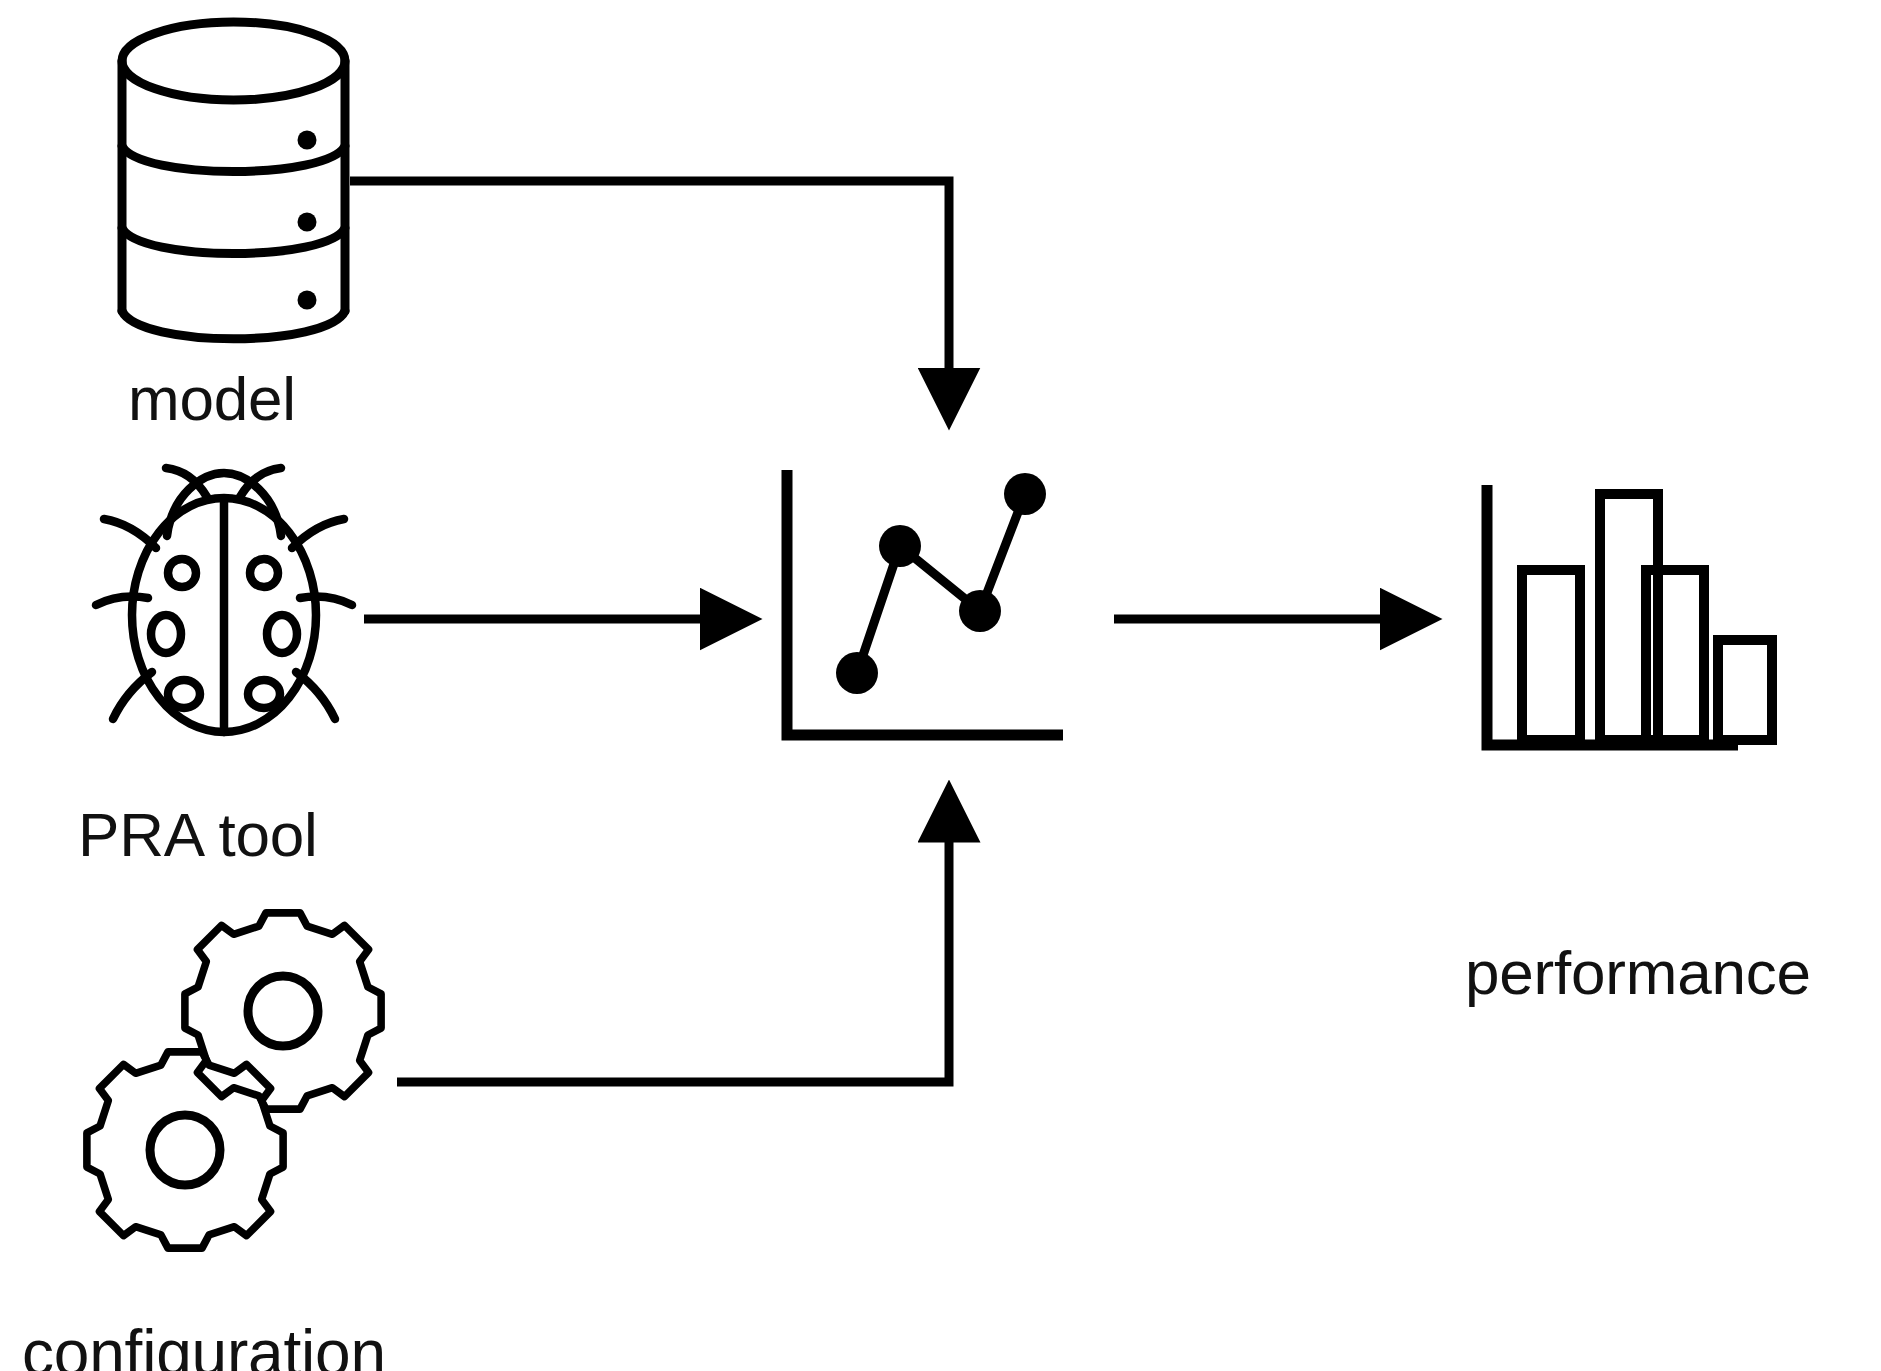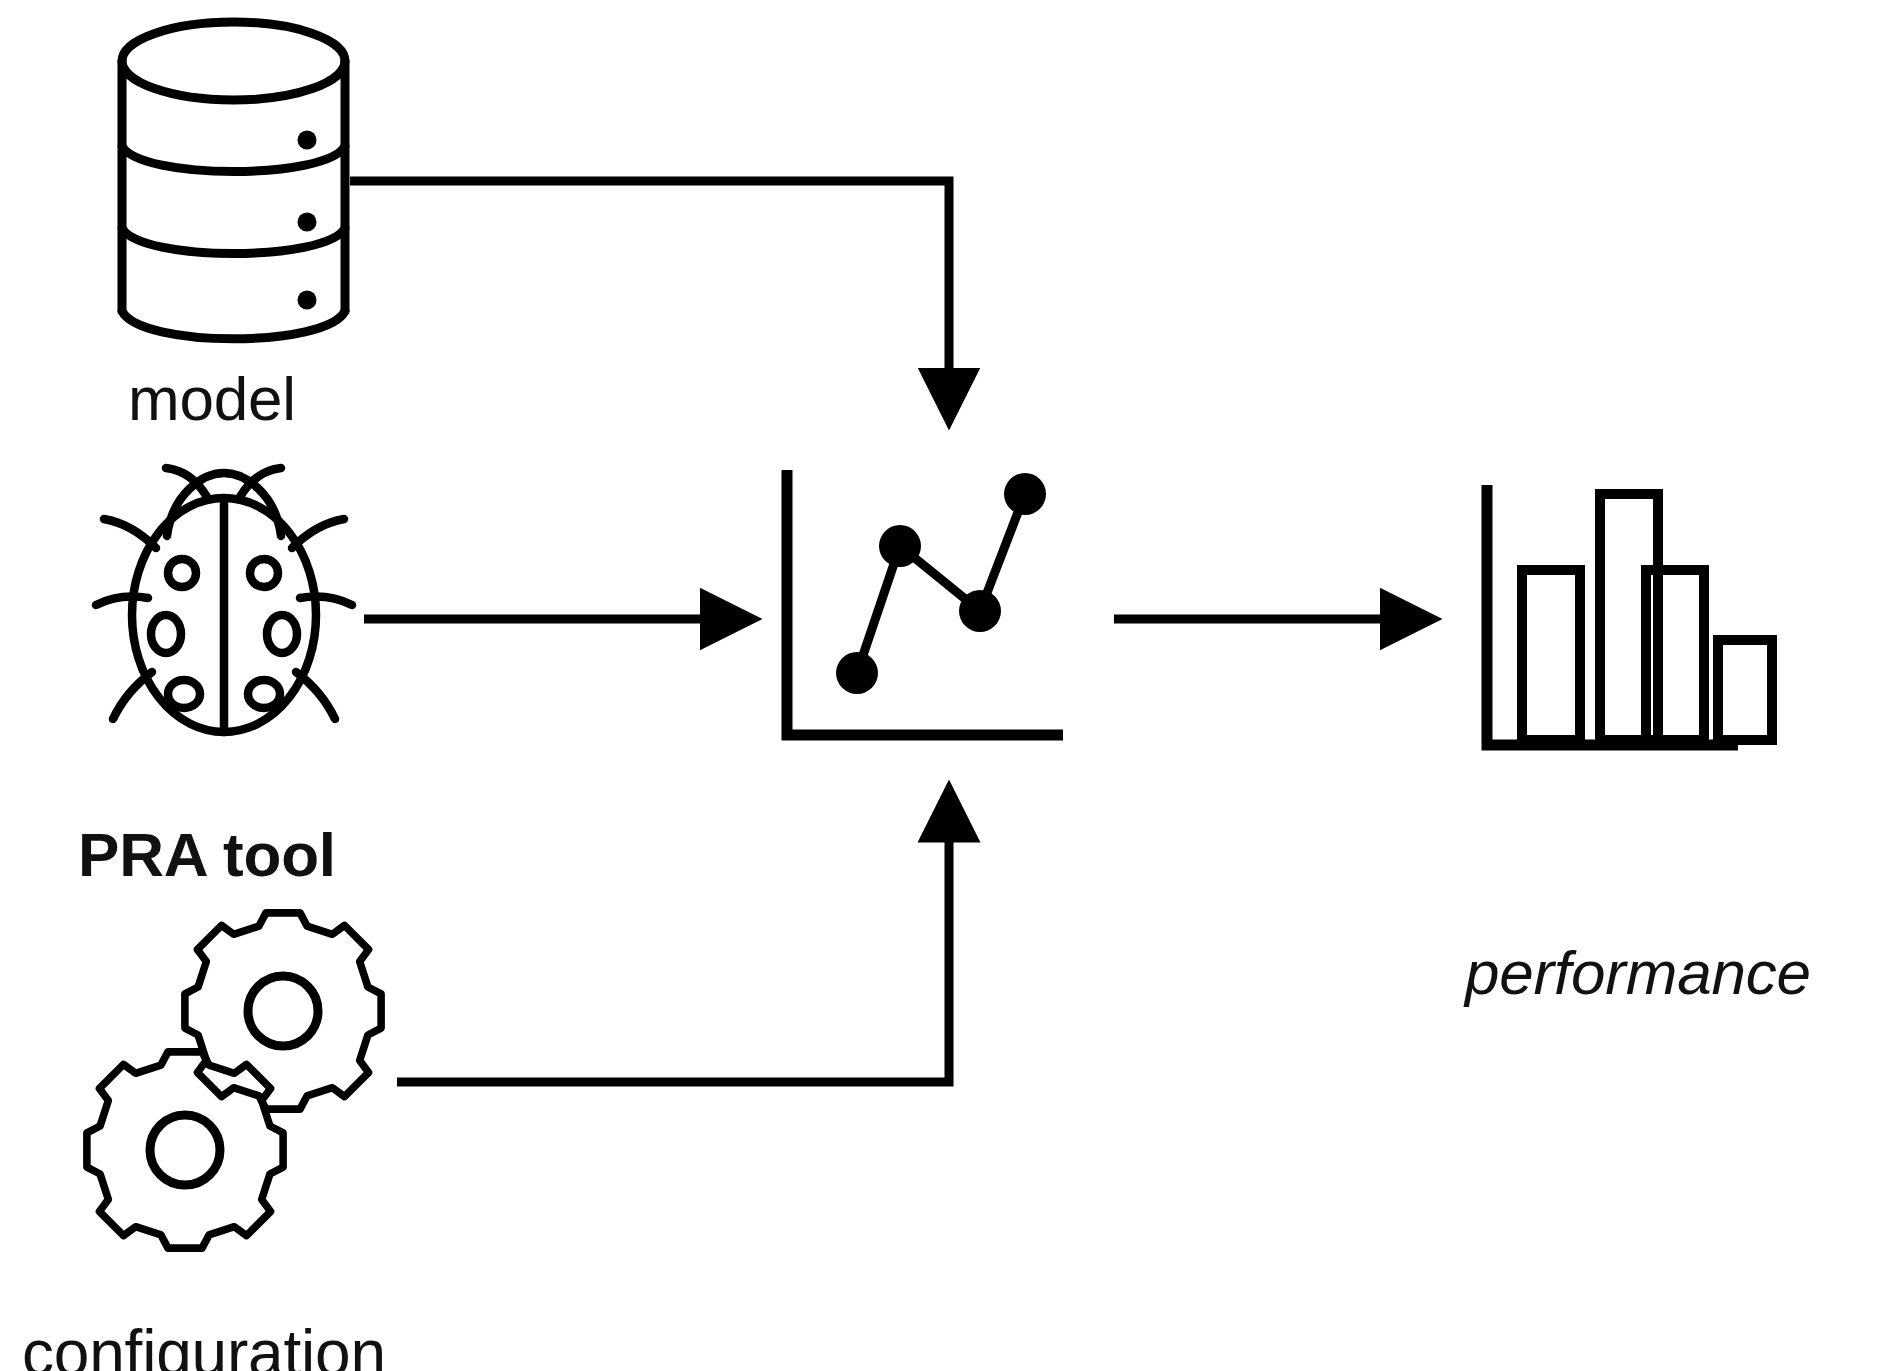--- a/index.html
+++ b/index.html
@@ -32,24 +32,24 @@
   .node-label {
     position: absolute;
     font-family: "Liberation Sans", sans-serif;
     font-weight: 400;
     color: #111111;
     line-height: 1.18;
     white-space: pre;
     letter-spacing: -0.2px;
   }
   #label-model       { left: 128px;  top: 362px;  font-size: 62px; }
-  #label-pra-tool    { left: 78px;   top: 818px;  font-size: 62px; font-weight: bold; }
+  #label-pra-tool    { left: 78px;   top: 798px;  font-size: 62px; }
   #label-configuration { left: 22px; top: 1272px; font-size: 64px; margin-top: 44px; }
   #label-performance-metrics { left: 1465px; top: 790px; font-size: 62px; }
-  #label-performance-metrics .metrics-line { display: block; font-style: italic; }
+  #label-performance-metrics .metrics-line { display: block; }
 </style>
 </head>
 <body>
 
 <div id="diagram-root">
 
   <svg id="diagram-svg" viewBox="0 0 1881 1371" xmlns="http://www.w3.org/2000/svg">
     <defs>
       <marker id="arrow-right" viewBox="0 0 12 12" refX="10" refY="6" markerWidth="7" markerHeight="7" orient="auto-start-reverse">
         <path d="M 0 0 L 12 6 L 0 12 z" fill="#000000"></path>

